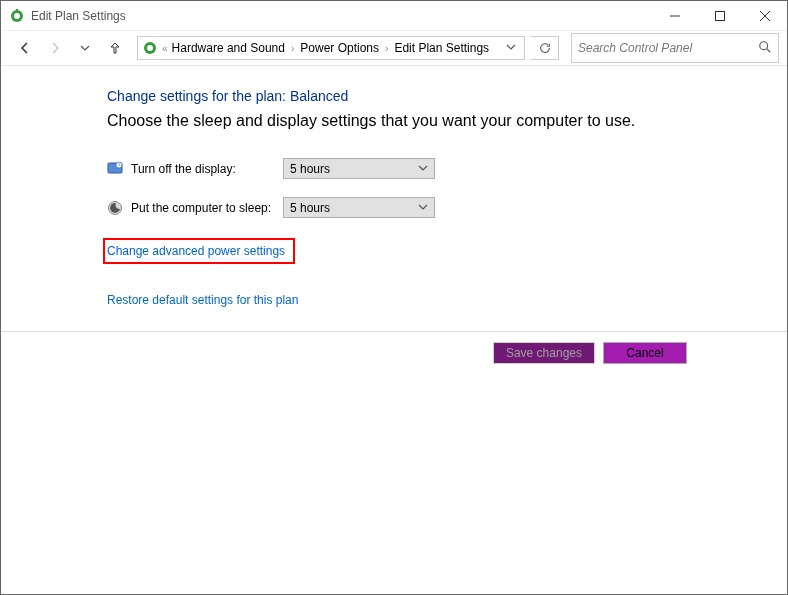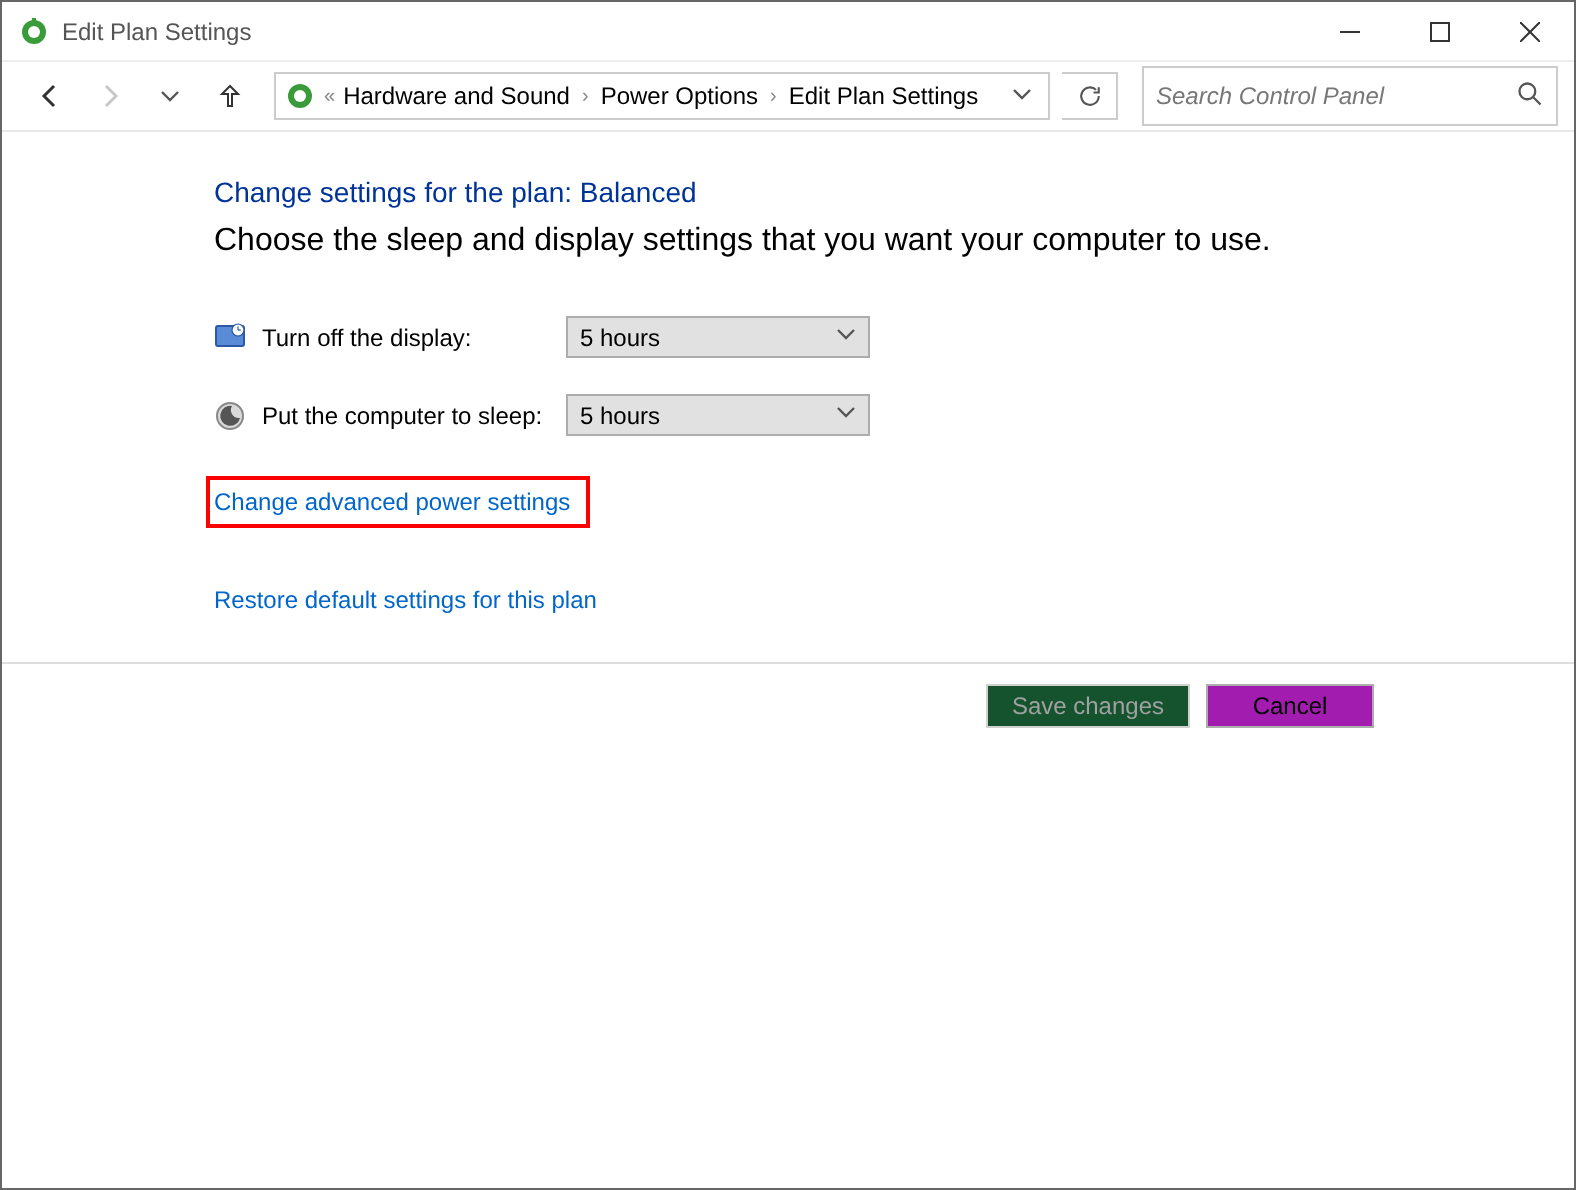--- a/index.html
+++ b/index.html
@@ -135,21 +135,21 @@
     }
     .btn {
       min-width: 84px; height: 22px;
       border: 1px solid #adadad;
       background: #a21caf;
       font-size: 12px;
       display: flex; align-items: center; justify-content: center;
       padding: 0 12px;
     }
     .btn.disabled {
-      background: #14532d;
+      background: #701a75;
       border-color: #d0d0d0;
       color: #a0a0a0;
     }
   </style>
 </head>
 <body>
 
 <div class="titlebar">
   <span class="appicon">
     <svg width="16" height="16" viewBox="0 0 16 16">

